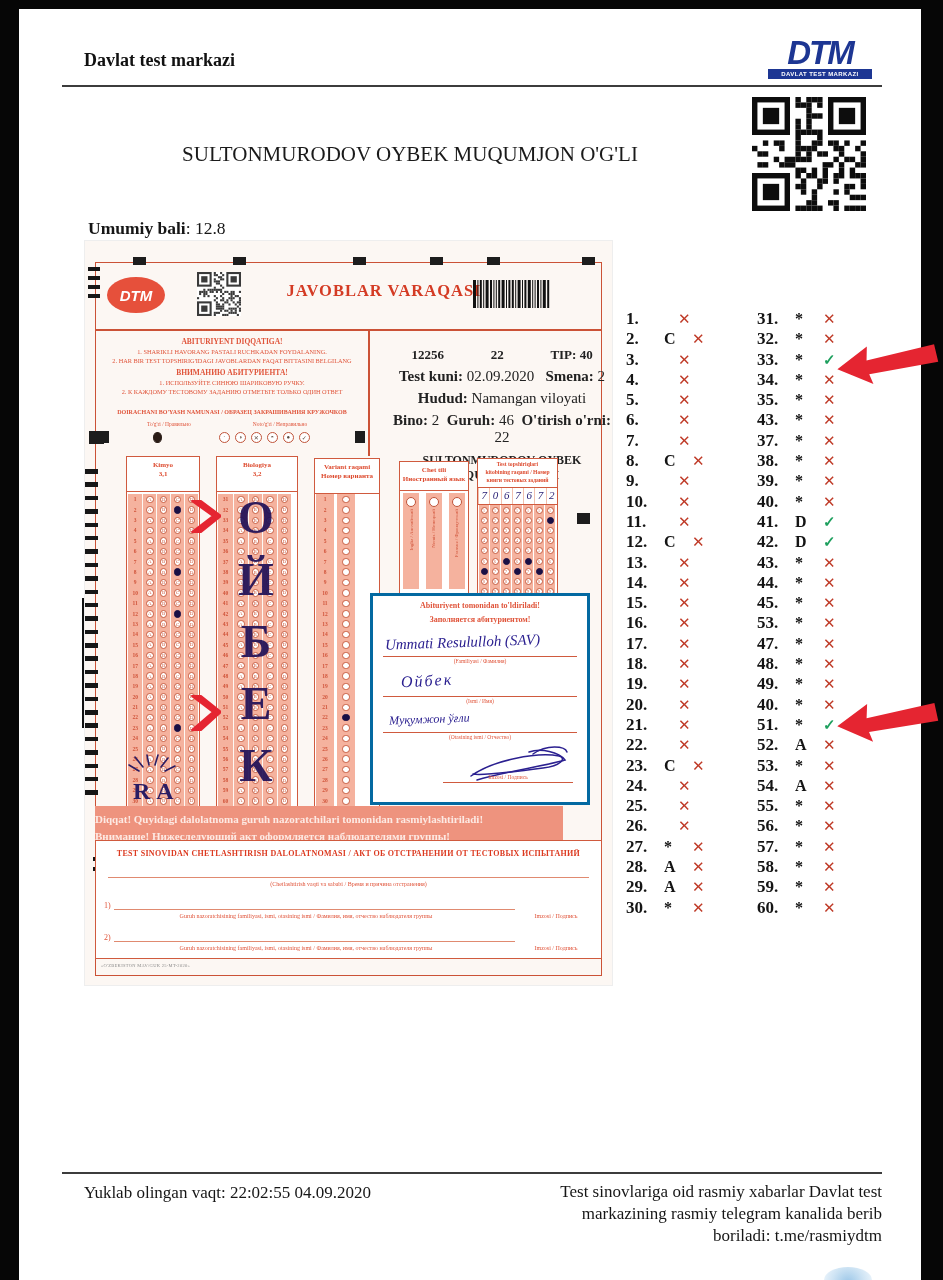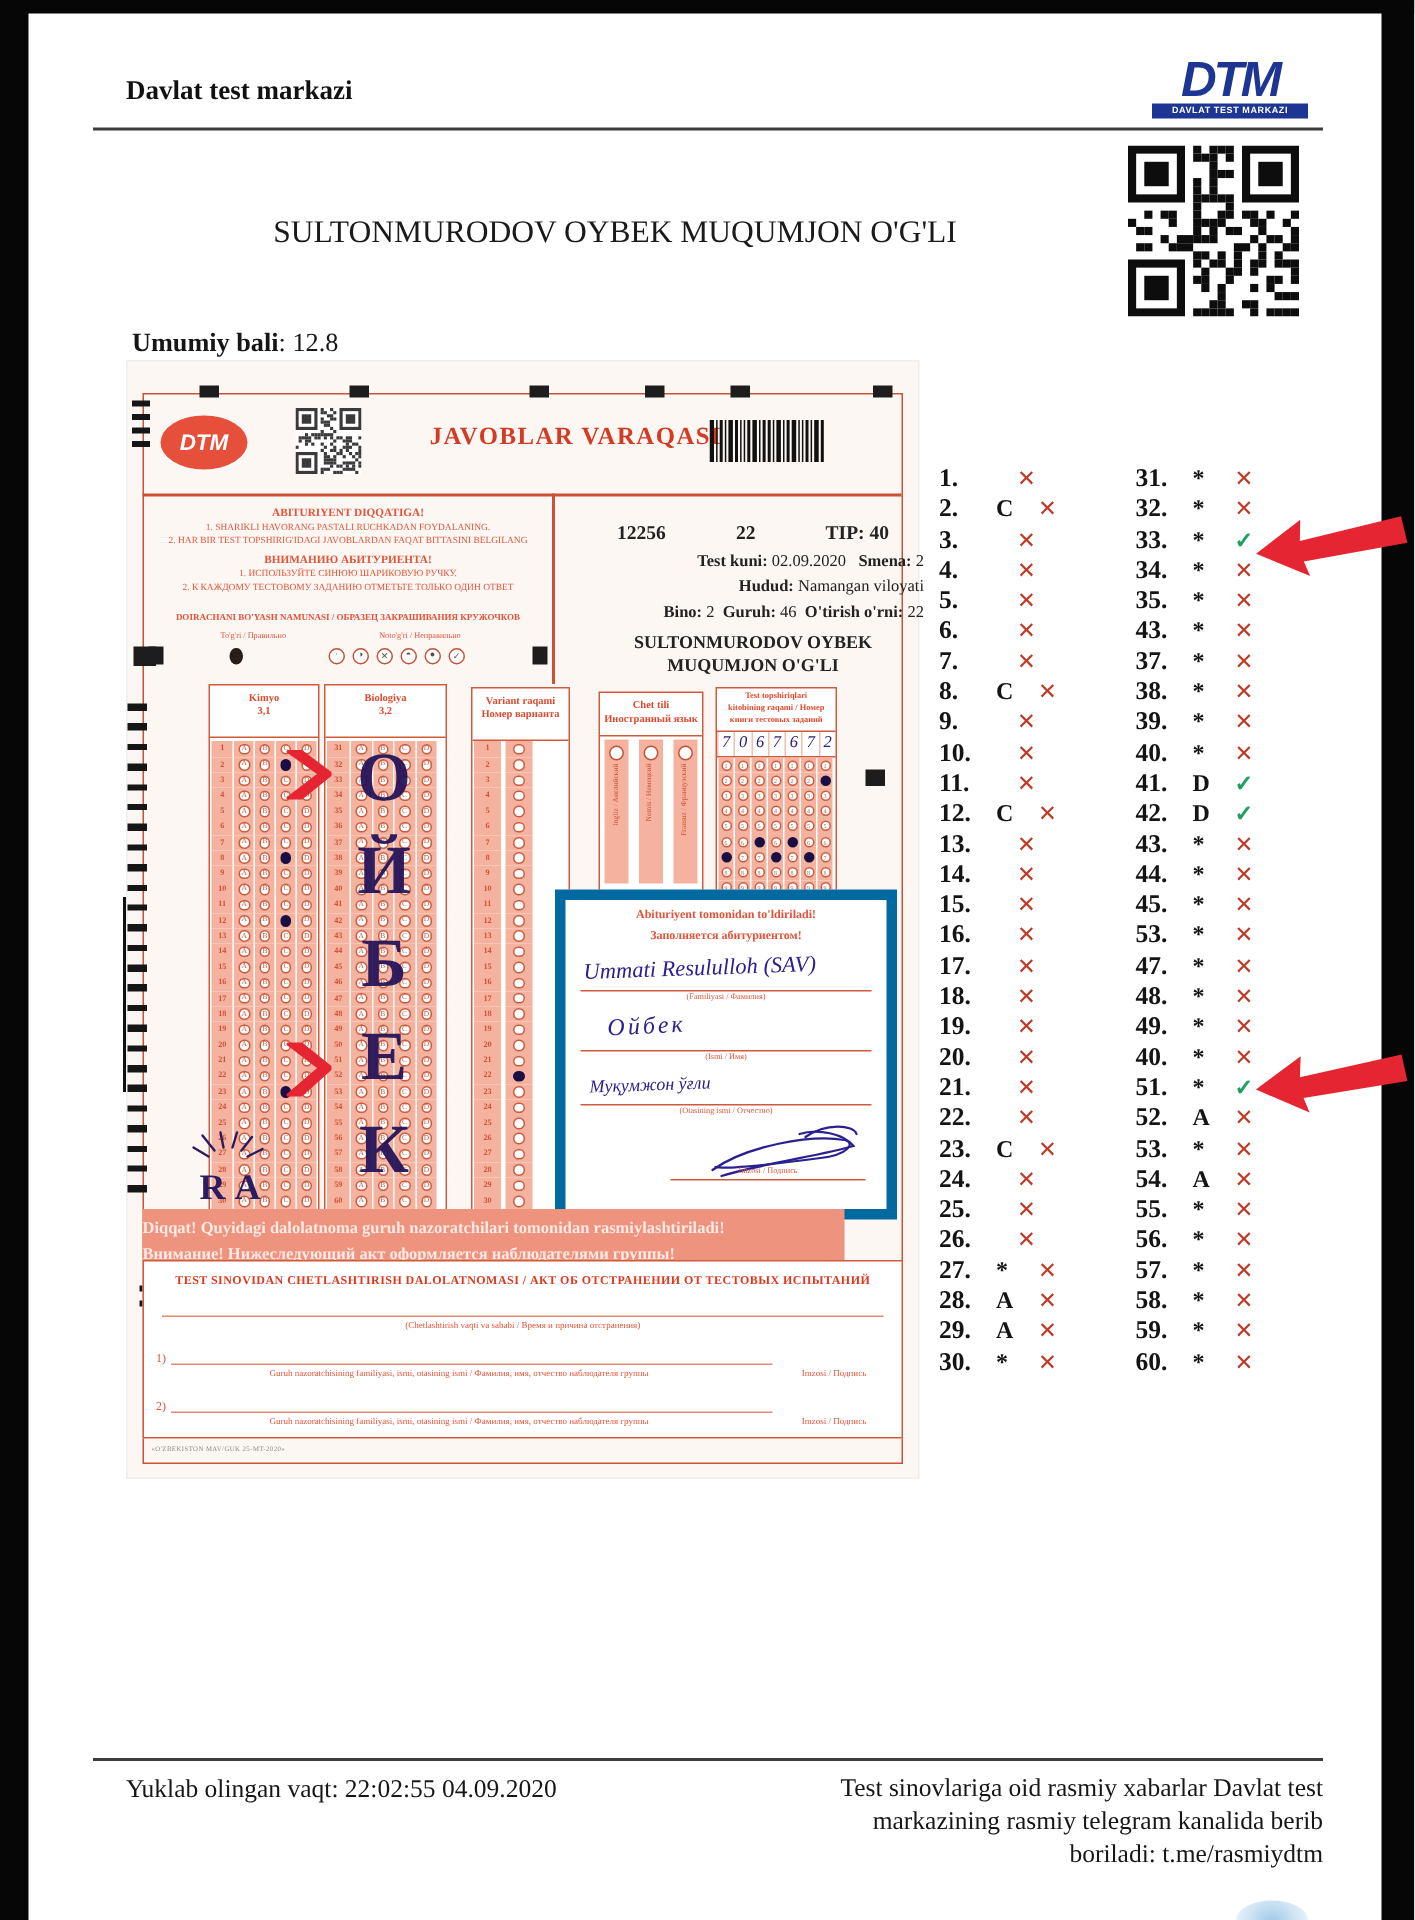--- a/index.html
+++ b/index.html
@@ -48,37 +48,37 @@
   .i-t{font-size:6.3px;margin-top:2px;}
   .sample-title{left:14px;top:168px;width:266px;text-align:center;font-size:6px;color:#e0543a;font-weight:bold;}
   .sample-labels{left:14px;top:180px;width:266px;font-size:5.5px;color:#e0543a;display:flex;}
   .sample-row{left:14px;top:190px;width:266px;display:flex;align-items:center;}
   .dotc{width:9px;height:9px;border-radius:50%;border:1px solid #c0543a;background:#fff;
         display:flex;align-items:center;justify-content:center;font-size:6px;color:#5b4a3f;margin-right:5px;}
   .dotc.full{background:#2a1c16;border-color:#2a1c16;}
 
   .info{left:285px;top:92px;width:228px;text-align:center;color:#222;padding-left:18px;}
   .info-row1{display:flex;justify-content:space-around;font-weight:bold;font-size:13px;margin-top:14px;}
-  .info-line{font-size:11px;margin-top:5px;text-align:right;}
+  .info-line{font-size:15px;margin-top:5px;}
   .info-line b{font-weight:bold;}
   .info-name{font-weight:bold;font-size:12px;margin-top:7px;line-height:1.25;}
 
   .colbox{border:1px solid #d05a3e;background:#fff;}
   .col-head{border-bottom:1px solid #d05a3e;color:#dd4a2e;font-size:7px;font-weight:bold;
             text-align:center;padding-top:4px;height:30px;line-height:1.35;}
   .col-body{position:absolute;left:1px;right:1px;bottom:1px;background:#fff;}
   .brow{display:flex;align-items:center;height:10.4px;}
   .bnum{width:15px;font-size:5.5px;color:#d0543a;text-align:center;font-weight:bold;
         background:#f5b29e;height:100%;line-height:10.4px;}
   .bcell{width:13.5px;height:100%;display:flex;align-items:center;justify-content:center;
          background:#f5b29e;border-left:1.5px solid #fdf8f4;}
   .bub{width:7.5px;height:7.5px;border:1px solid #c85c40;border-radius:50%;background:#fff;
        font-size:5px;color:#cf5a3e;display:flex;align-items:center;justify-content:center;box-sizing:border-box;}
   .bub.filled{background:#190f45;border-color:#190f45;color:transparent;}
-  .kimyo{left:54px;top:215px;width:72px;height:350px;}
+  .kimyo{left:41px;top:215px;width:72px;height:350px;}
   .bio{left:131px;top:215px;width:80px;height:350px;}
   .variant{left:229px;top:217px;width:64px;height:348px;}
   .chet{left:314px;top:220px;width:68px;height:132px;}
   .kitob{left:392px;top:217px;width:79px;height:175px;}
   .vnum{width:18px;font-size:5.5px;color:#d0543a;text-align:center;font-weight:bold;
         background:#f5b29e;height:100%;line-height:10.4px;margin-right:3px;}
   .vcell{width:18px;height:100%;display:flex;align-items:center;justify-content:center;background:#f5b29e;}
   .chet-body{display:flex;justify-content:space-around;height:96px;margin-top:2px;}
   .chet-cell{width:16px;background:#f5b29e;display:flex;flex-direction:column;align-items:center;}
   .chet-circle{width:8px;height:8px;border:1px solid #c0543a;border-radius:50%;background:#fff;margin:4px 0 2px;}
@@ -91,21 +91,21 @@
   .kit-row{display:flex;height:10.2px;}
   .kit-cell{width:10px;margin-left:1px;background:#f5b29e;display:flex;align-items:center;justify-content:center;}
   .kbub{width:7px;height:7px;border:1px solid #c85c40;border-radius:50%;background:#fff;font-size:4px;
         color:#cf5a3e;display:flex;align-items:center;justify-content:center;box-sizing:border-box;}
   .kbub.filled{background:#190f45;border-color:#190f45;color:transparent;}
 
   .bio-overlay{left:138px;top:246px;width:66px;height:320px;text-align:center;
                font-size:46px;line-height:62px;font-weight:bold;color:#201057;opacity:.92;}
   .ra{left:40px;top:512px;width:70px;height:52px;}
 
-  .appbox{left:285px;top:352px;width:214px;height:206px;border:7px solid #0369a1;background:#fff;}
+  .appbox{left:285px;top:352px;width:214px;height:206px;border:3px solid #0369a1;background:#fff;}
   .app-h{color:#e0543a;font-size:8px;font-weight:bold;text-align:center;margin-top:5px;}
   .hand{color:#2b2090;font-style:italic;}
   .fld{position:absolute;left:10px;right:10px;border-bottom:1px solid #d05a3e;}
   .fld-label{position:absolute;left:10px;right:10px;text-align:center;font-size:5.5px;color:#e0543a;}
 
   .banner{left:10px;top:565px;width:468px;height:34px;background:#ee937e;color:#fdeae4;
           font-weight:bold;font-size:11px;text-align:left;padding-top:5px;box-sizing:border-box;line-height:1.5;}
   .actbox{left:10px;top:599px;width:505px;height:117px;border:1px solid #d05a3e;background:#fff;color:#dc3a20;}
   .act-title{text-align:center;font-size:8px;font-weight:bold;margin-top:8px;letter-spacing:.3px;}
   .act-line{position:absolute;border-bottom:1px solid #e08a70;}

